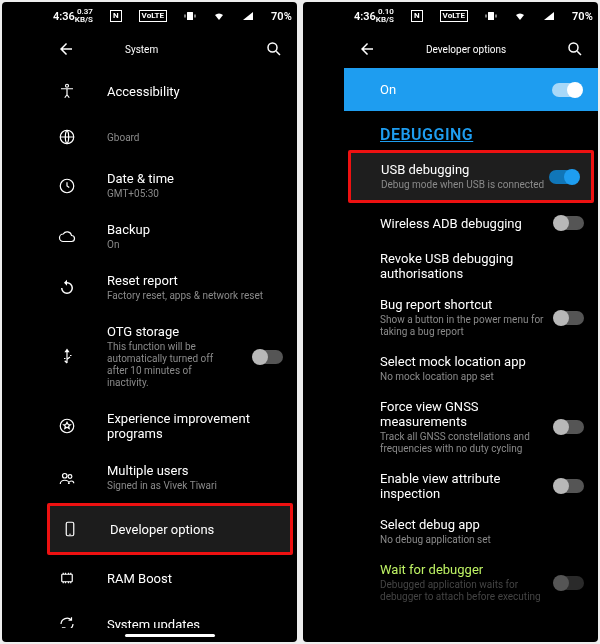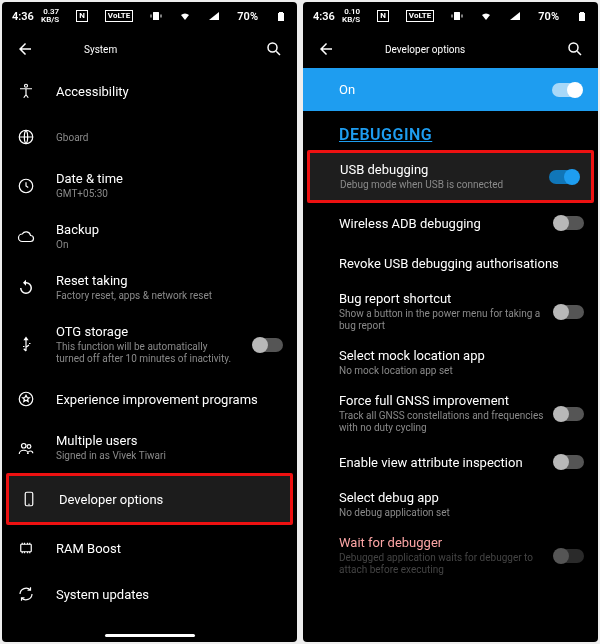--- a/index.html
+++ b/index.html
@@ -17,20 +17,21 @@
     width: 296px;
     height: 640px;
     background: #000;
     color: #fff;
     border-radius: 4px;
     position: relative;
     overflow: hidden;
     display: flex;
     flex-direction: column;
     font-size: 12px;
+    padding-left: 41px;
   }
   .statusbar {
     display: flex;
     justify-content: space-between;
     align-items: center;
     padding: 6px 10px 2px 10px;
     font-size: 11px;
     font-weight: 600;
   }
   .status-right { display: flex; align-items: center; gap: 17px; }
@@ -44,30 +45,30 @@
     gap: 18px;
   }
   .appbar .title { font-size: 10px; font-weight: 400; flex: 1; margin-left: 32px; }
   .icon { width: 18px; height: 18px; fill: #fff; display: block; }
   .search-icon { width: 18px; height: 18px; }
   .scroll { flex: 1; overflow: hidden; }
   .item {
     display: flex;
     align-items: center;
     padding: 11px 14px;
-    gap: 20px;
+    gap: 30px;
     min-height: 46px;
   }
   .item.compact { padding: 8px 14px; min-height: 40px; }
   .item .iconbox { width: 20px; display: flex; justify-content: center; }
   .item .iconbox svg { width: 18px; height: 18px; fill: none; stroke: #fff; stroke-width: 1.6; }
   .item .labels { flex: 1; display: flex; flex-direction: column; }
   .item .label { font-size: 13px; color: #fff; }
   .item .sub { font-size: 10px; color: #8a8a8a; margin-top: 2px; line-height: 1.2; }
-  .item.disabled .label { color: #fca5a5; }
+  .item.disabled .label { color: #bef264; }
   .item.disabled .sub { color: #444; }
 
   .toggle {
     width: 30px; height: 14px; border-radius: 8px; position: relative; flex-shrink: 0;
   }
   .toggle::after {
     content: ""; position: absolute; width: 16px; height: 16px; border-radius: 50%; top: -1px;
   }
   .toggle.off { background: #555; }
   .toggle.off::after { left: -1px; background: #b8b8b8; }
@@ -199,21 +200,21 @@
           <div class="sub">On</div>
         </div>
     </div>
     <div class="item">
       <div class="iconbox">
           <svg viewBox="0 0 24 24">
             <path d="M4 12a8 8 0 108-8V1L8 5l4 4V6a6 6 0 11-6 6H4z" fill="#fff" stroke="none"></path>
           </svg>
         </div>
       <div class="labels">
-          <div class="label">Reset taking</div>
+          <div class="label">Reset report</div>
           <div class="sub">Factory reset, apps &amp; network reset</div>
         </div>
     </div>
     <div class="item">
       <div class="iconbox">
           <svg viewBox="0 0 24 24">
             <path d="M12 2v18M12 2l-2 3h4l-2-3zM12 20l-3-3M12 15l4-3M8 14h2M16 10h2"></path>
           </svg>
         </div>
       <div class="labels">
@@ -356,21 +357,21 @@
       <div class="toggle off"></div>
     </div>
     <div class="item noicon compact">
       <div class="labels">
           <div class="label">Select mock location app</div>
           <div class="sub">No mock location app set</div>
         </div>
     </div>
     <div class="item noicon compact">
       <div class="labels">
-          <div class="label">Force full GNSS improvement</div>
+          <div class="label">Force view GNSS measurements</div>
           <div class="sub">Track all GNSS constellations and frequencies with no duty cycling</div>
         </div>
       <div class="toggle off"></div>
     </div>
     <div class="item noicon compact">
       <div class="labels">
           <div class="label">Enable view attribute inspection</div>
         </div>
       <div class="toggle off"></div>
     </div>

